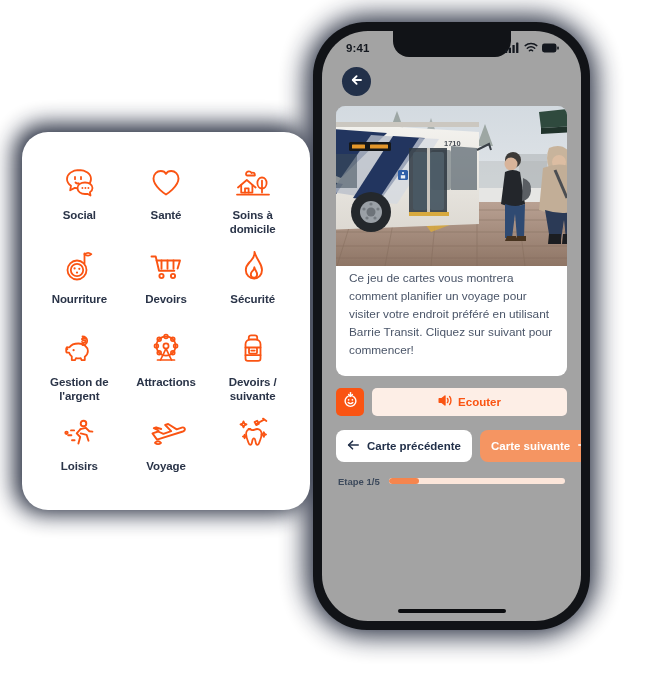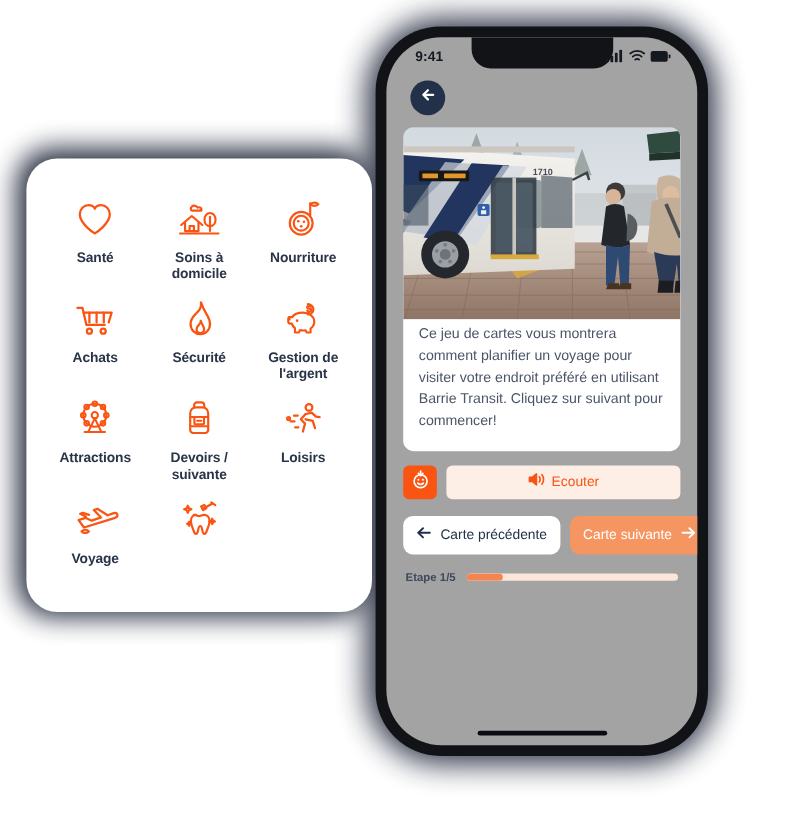--- a/index.html
+++ b/index.html
@@ -139,32 +139,32 @@
     display: flex; align-items: center; justify-content: center;
     flex: 0 0 auto; cursor: pointer;
   }
   #listen-btn {
     flex: 1 1 auto; height: 28px;
     background: #fdeee6;
     border-radius: 5px;
     display: flex; align-items: center; justify-content: center;
     gap: 6px; cursor: pointer;
   }
-  #listen-btn .t { font-size: 11.5px; font-weight: normal; color: #fa5413; }
+  #listen-btn .t { font-size: 11.5px; font-weight: bold; color: #fa5413; }
 
   
   #nav-row {
     display: flex; align-items: center; gap: 8px;
     margin: 14px 14px 0 14px;
   }
   .navbtn {
     height: 32px; border-radius: 8px;
     display: flex; align-items: center; justify-content: center;
     gap: 7px; padding: 0 11px; cursor: pointer;
-    font-size: 11.5px; font-weight: normal;
+    font-size: 11.5px; font-weight: bold;
     white-space: nowrap;
   }
   #prev-btn { background: #ffffff; color: #223049; flex: 0 0 auto; }
   #next-btn { background: #f59562; color: #ffffff; flex: 1 1 auto; }
 
   
   #progress-row {
     display: flex; align-items: center; gap: 9px;
     margin: 14px 16px 0 16px;
   }
@@ -183,20 +183,34 @@
 <body>
 
 <div id="stage">
 
   <div class="shadow-blob" id="panel-shadow"></div>
   <div class="shadow-blob" id="phone-shadow"></div>
 
   <div id="panel">
     <div class="grid">
 
+      <div class="cat">
+        <div class="ic">
+          <svg width="36" height="32" viewBox="0 0 36 32" fill="none" stroke="#fa5413" stroke-width="1.8" stroke-linecap="round" stroke-linejoin="round">
+            <path d="M18 4c-6.6 0-12 4-12 9 0 2.7 1.6 5.1 4 6.7l-.8 4.6 4.6-2.4c1.3.3 2.7.5 4.2.5 6.6 0 12-4 12-9.4S24.6 4 18 4z"></path>
+            <path d="M14 11v2.2M20 11v2.2"></path>
+            <path d="M14.5 16.5c.9.9 2.1 1.2 3.2.8"></path>
+            <path d="M24 16.5c4.1 0 7.5 2.4 7.5 5.5 0 1.7-1 3.2-2.6 4.2l.6 3.3-3.1-1.7c-.7.2-1.5.2-2.4.2-4.1 0-7.5-2.4-7.5-6s3.4-5.5 7.5-5.5z" fill="#fff"></path>
+            <circle cx="21.4" cy="22" r=".95" fill="#fa5413" stroke="none"></circle>
+            <circle cx="24.4" cy="22" r=".95" fill="#fa5413" stroke="none"></circle>
+            <circle cx="27.4" cy="22" r=".95" fill="#fa5413" stroke="none"></circle>
+          </svg>
+        </div>
+        <div class="lbl">Social</div>
+      </div>
 
       <div class="cat">
         <div class="ic">
           <svg width="36" height="32" viewBox="0 0 36 32" fill="none" stroke="#fa5413" stroke-width="1.9" stroke-linecap="round" stroke-linejoin="round">
             <path d="M18 28.5S5.5 20.8 5.5 12.6C5.5 8.2 8.9 5 12.8 5c2.3 0 4.3 1.1 5.2 2.9C18.9 6.1 20.9 5 23.2 5c3.9 0 7.3 3.2 7.3 7.6 0 8.2-12.5 15.9-12.5 15.9z"></path>
           </svg>
         </div>
         <div class="lbl">Santé</div>
       </div>
 
@@ -233,21 +247,21 @@
       <div class="cat">
         <div class="ic">
           <svg width="38" height="32" viewBox="0 0 38 32" fill="none" stroke="#fa5413" stroke-width="1.9" stroke-linecap="round" stroke-linejoin="round">
             <path d="M4.5 6.5h4.2l3.3 14.2h15.3"></path>
             <path d="M9.6 10.5h23.4l-2.4 8.1"></path>
             <path d="M14.5 10.5v8.2M20.5 10.5v8.2M26.5 10.5v8.2"></path>
             <circle cx="14.5" cy="26" r="2.1"></circle>
             <circle cx="26" cy="26" r="2.1"></circle>
           </svg>
         </div>
-        <div class="lbl">Achats</div>
+        <div class="lbl">Devoirs</div>
       </div>
 
       <div class="cat">
         <div class="ic">
           <svg width="32" height="34" viewBox="0 0 32 34" fill="none" stroke="#fa5413" stroke-width="1.9" stroke-linecap="round" stroke-linejoin="round">
             <path d="M17.5 3c.5 5.4-2.2 7.3-4.8 10-2.3 2.4-3.9 4.7-3.9 8.1 0 5 3.9 8.4 8.2 8.4 4.5 0 8-3.6 8-8.4 0-6.6-4.6-8.5-7.5-18.1z"></path>
             <path d="M17.3 18.3c.2 2.1-1 2.9-2 3.9-.9 1-1.5 1.9-1.5 3.2 0 1.9 1.5 3.2 3.2 3.2 1.7 0 3.1-1.4 3.1-3.2 0-2.6-1.8-3.4-2.8-7.1z"></path>
           </svg>
         </div>
         <div class="lbl">Sécurité</div>

